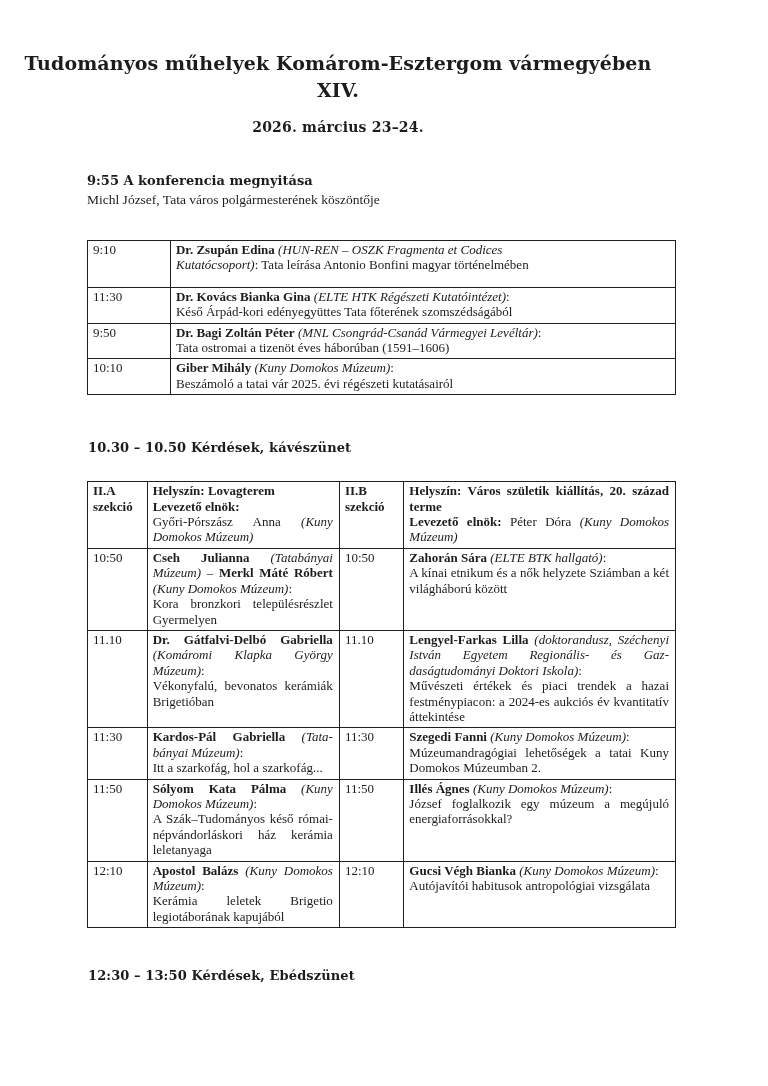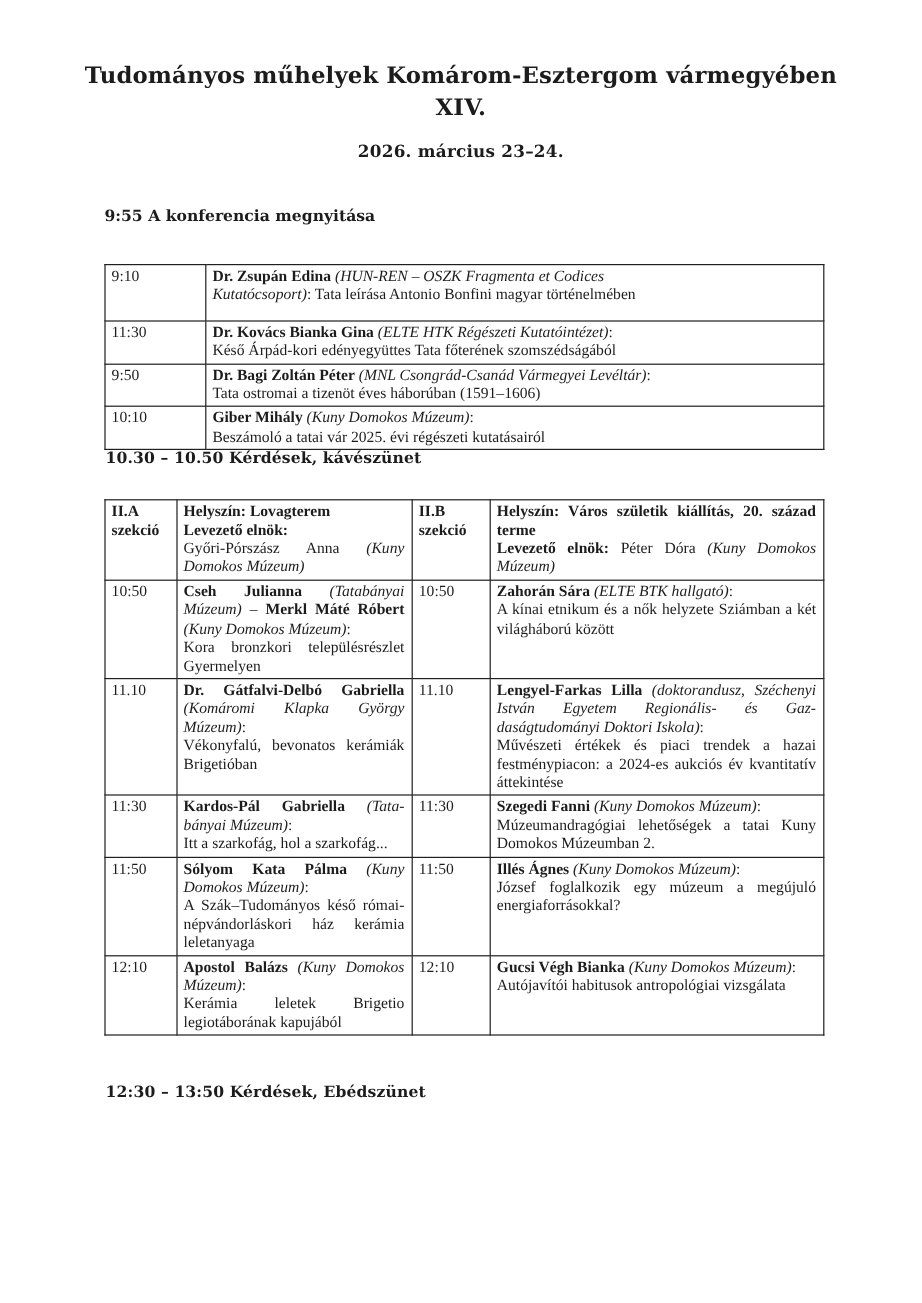--- a/index.html
+++ b/index.html
@@ -1,18 +1,18 @@
 <!DOCTYPE html>
 <html lang="hu"><head>
 <meta charset="utf-8">
 <style>
   html,body{margin:0;padding:0;background:#ffffff;}
   body{width:768px;height:1086px;overflow:hidden;
        font-family:"Liberation Serif","DejaVu Serif",serif;color:#1c1c1c;}
-  .page{position:relative;width:768px;height:1086px;background:#fff;}
+  .page{position:relative;width:676px;height:1086px;background:#fff;}
 
   .title{font-family:"DejaVu Serif",serif;font-weight:700;font-size:19px;
          line-height:27px;text-align:center;letter-spacing:.1px;}
   .title-first{padding-top:50px;}
   .date{font-family:"DejaVu Serif",serif;font-weight:700;font-size:14px;
         text-align:center;margin-top:15px;letter-spacing:.2px;}
 
   .opening{margin:36px 80px 0 87px;font-size:13px;}
   .opening-h{font-family:"DejaVu Serif",serif;font-weight:700;font-size:13px;line-height:19px;}
   .opening-s{font-size:13.5px;line-height:20px;}
@@ -24,34 +24,35 @@
         padding:1px 6px 3px 5px;font-size:13px;line-height:15.4px;}
   .t td.lbl{font-weight:700;}
   .t td.extra{padding-bottom:14px;}
   .para{margin:0;}
   .t2 .talk .para{text-align:justify;hyphens:manual;-webkit-hyphens:manual;}
   .r-b{font-weight:700;}
   .r-i{font-style:italic;}
 
   .break-note{font-family:"DejaVu Serif",serif;font-weight:700;font-size:13px;
               margin-left:88px;letter-spacing:.1px;}
-  .break-coffee{}
+  .break-coffee{margin-top:45px;}
   .break-lunch{margin-top:40px;}
 </style>
 </head>
 <body>
 
 <div class="page">
 
   <div class="title title-first">Tudományos műhelyek Komárom-Esztergom vármegyében</div>
   <div class="title">XIV.</div>
   <div class="date">2026. március 23–24.</div>
 
   <div class="opening">
     <div class="opening-h">9:55 A konferencia megnyitása</div>
+    <div class="opening-s">Michl József, Tata város polgármesterének köszöntője</div>
   </div>
 
   <table class="t t1">
     <colgroup>
         <col style="width:84px">
         <col style="width:515px">
       </colgroup>
     <tbody>
       <tr>
         <td>9:10</td>

